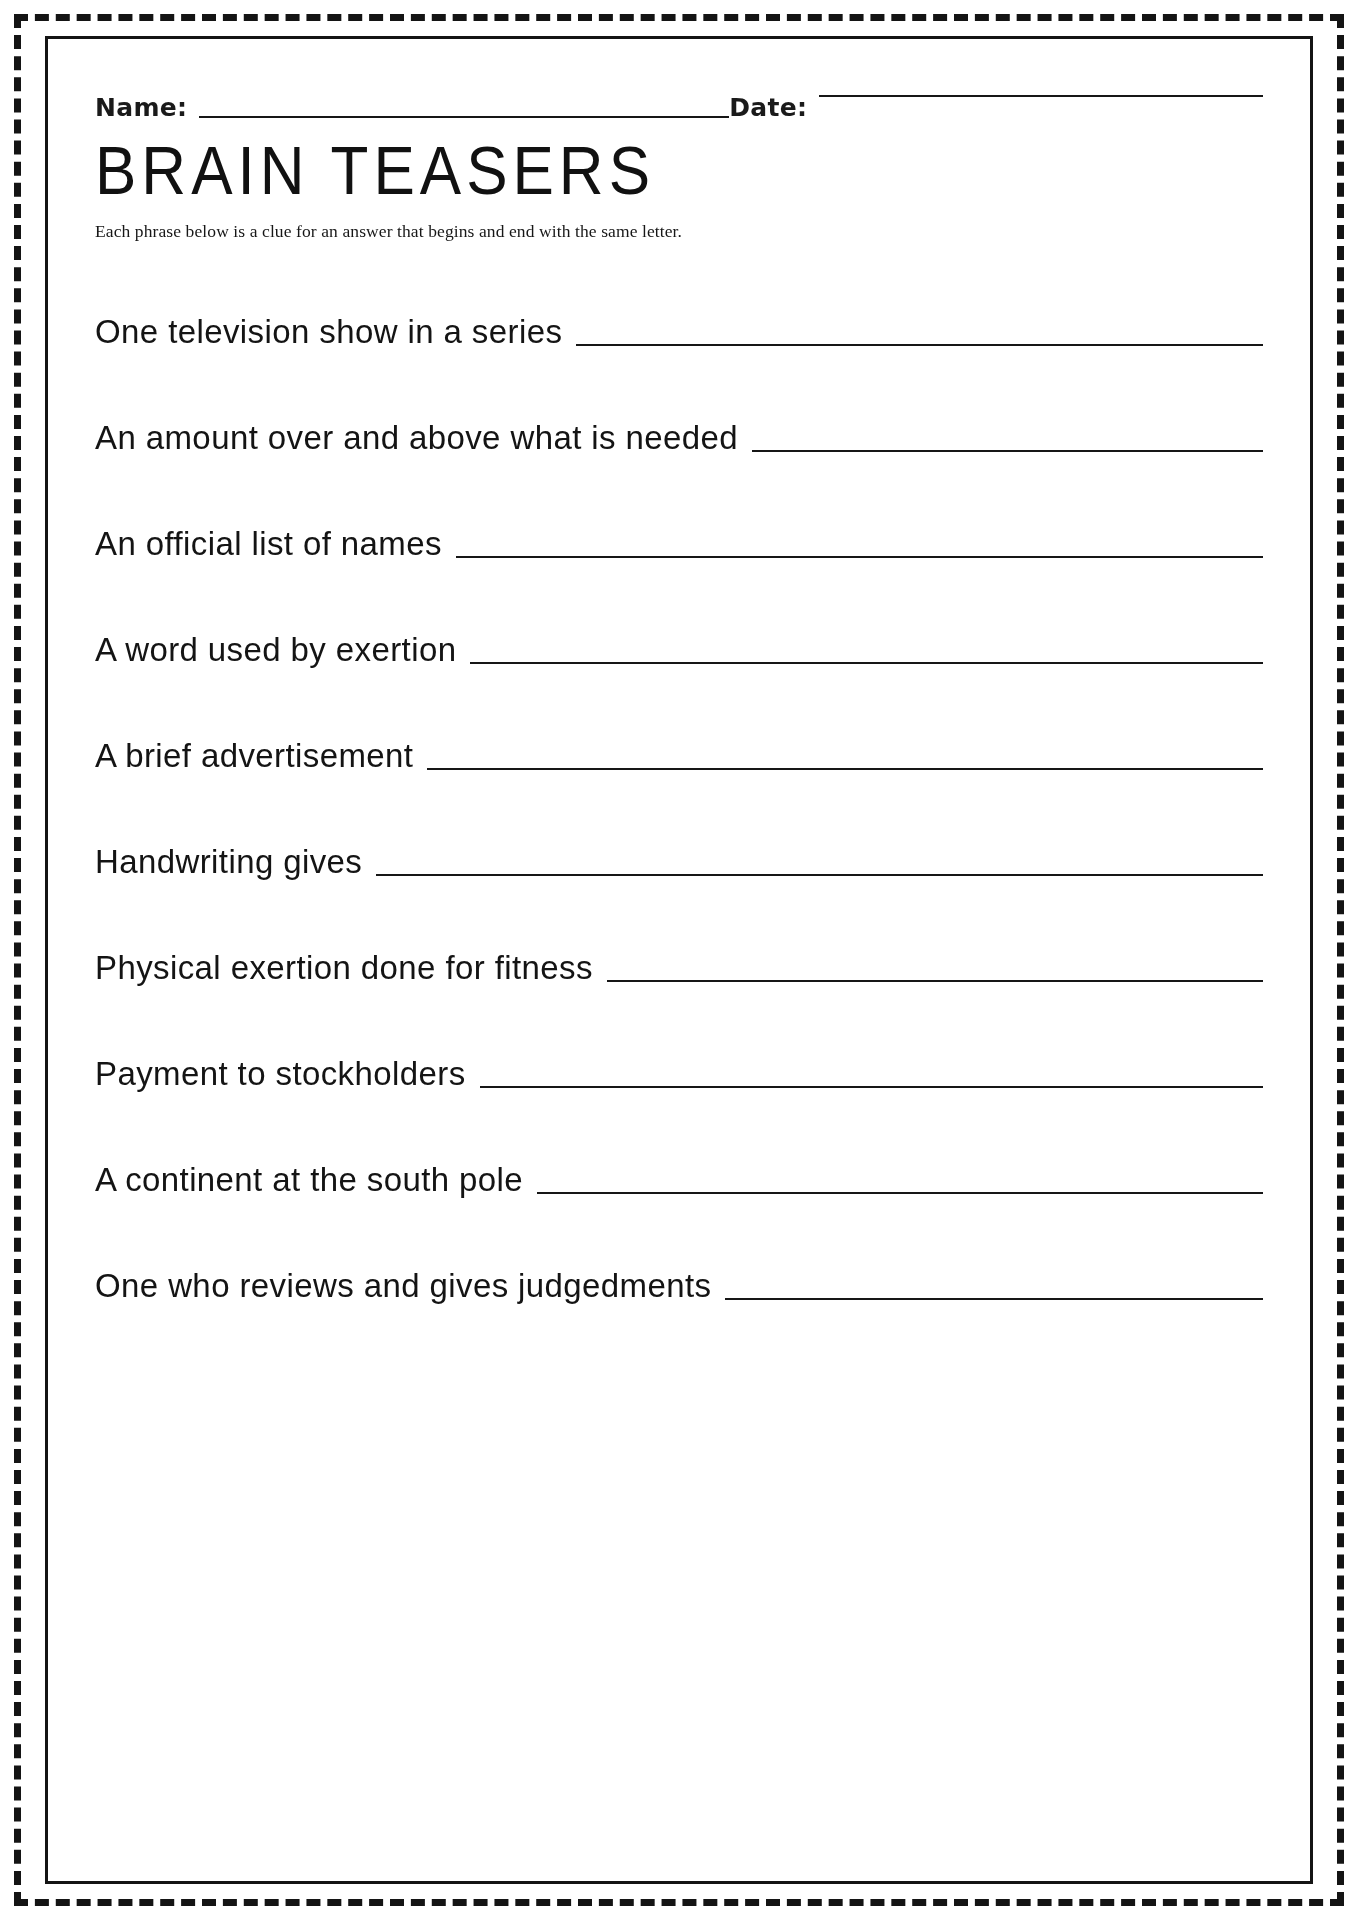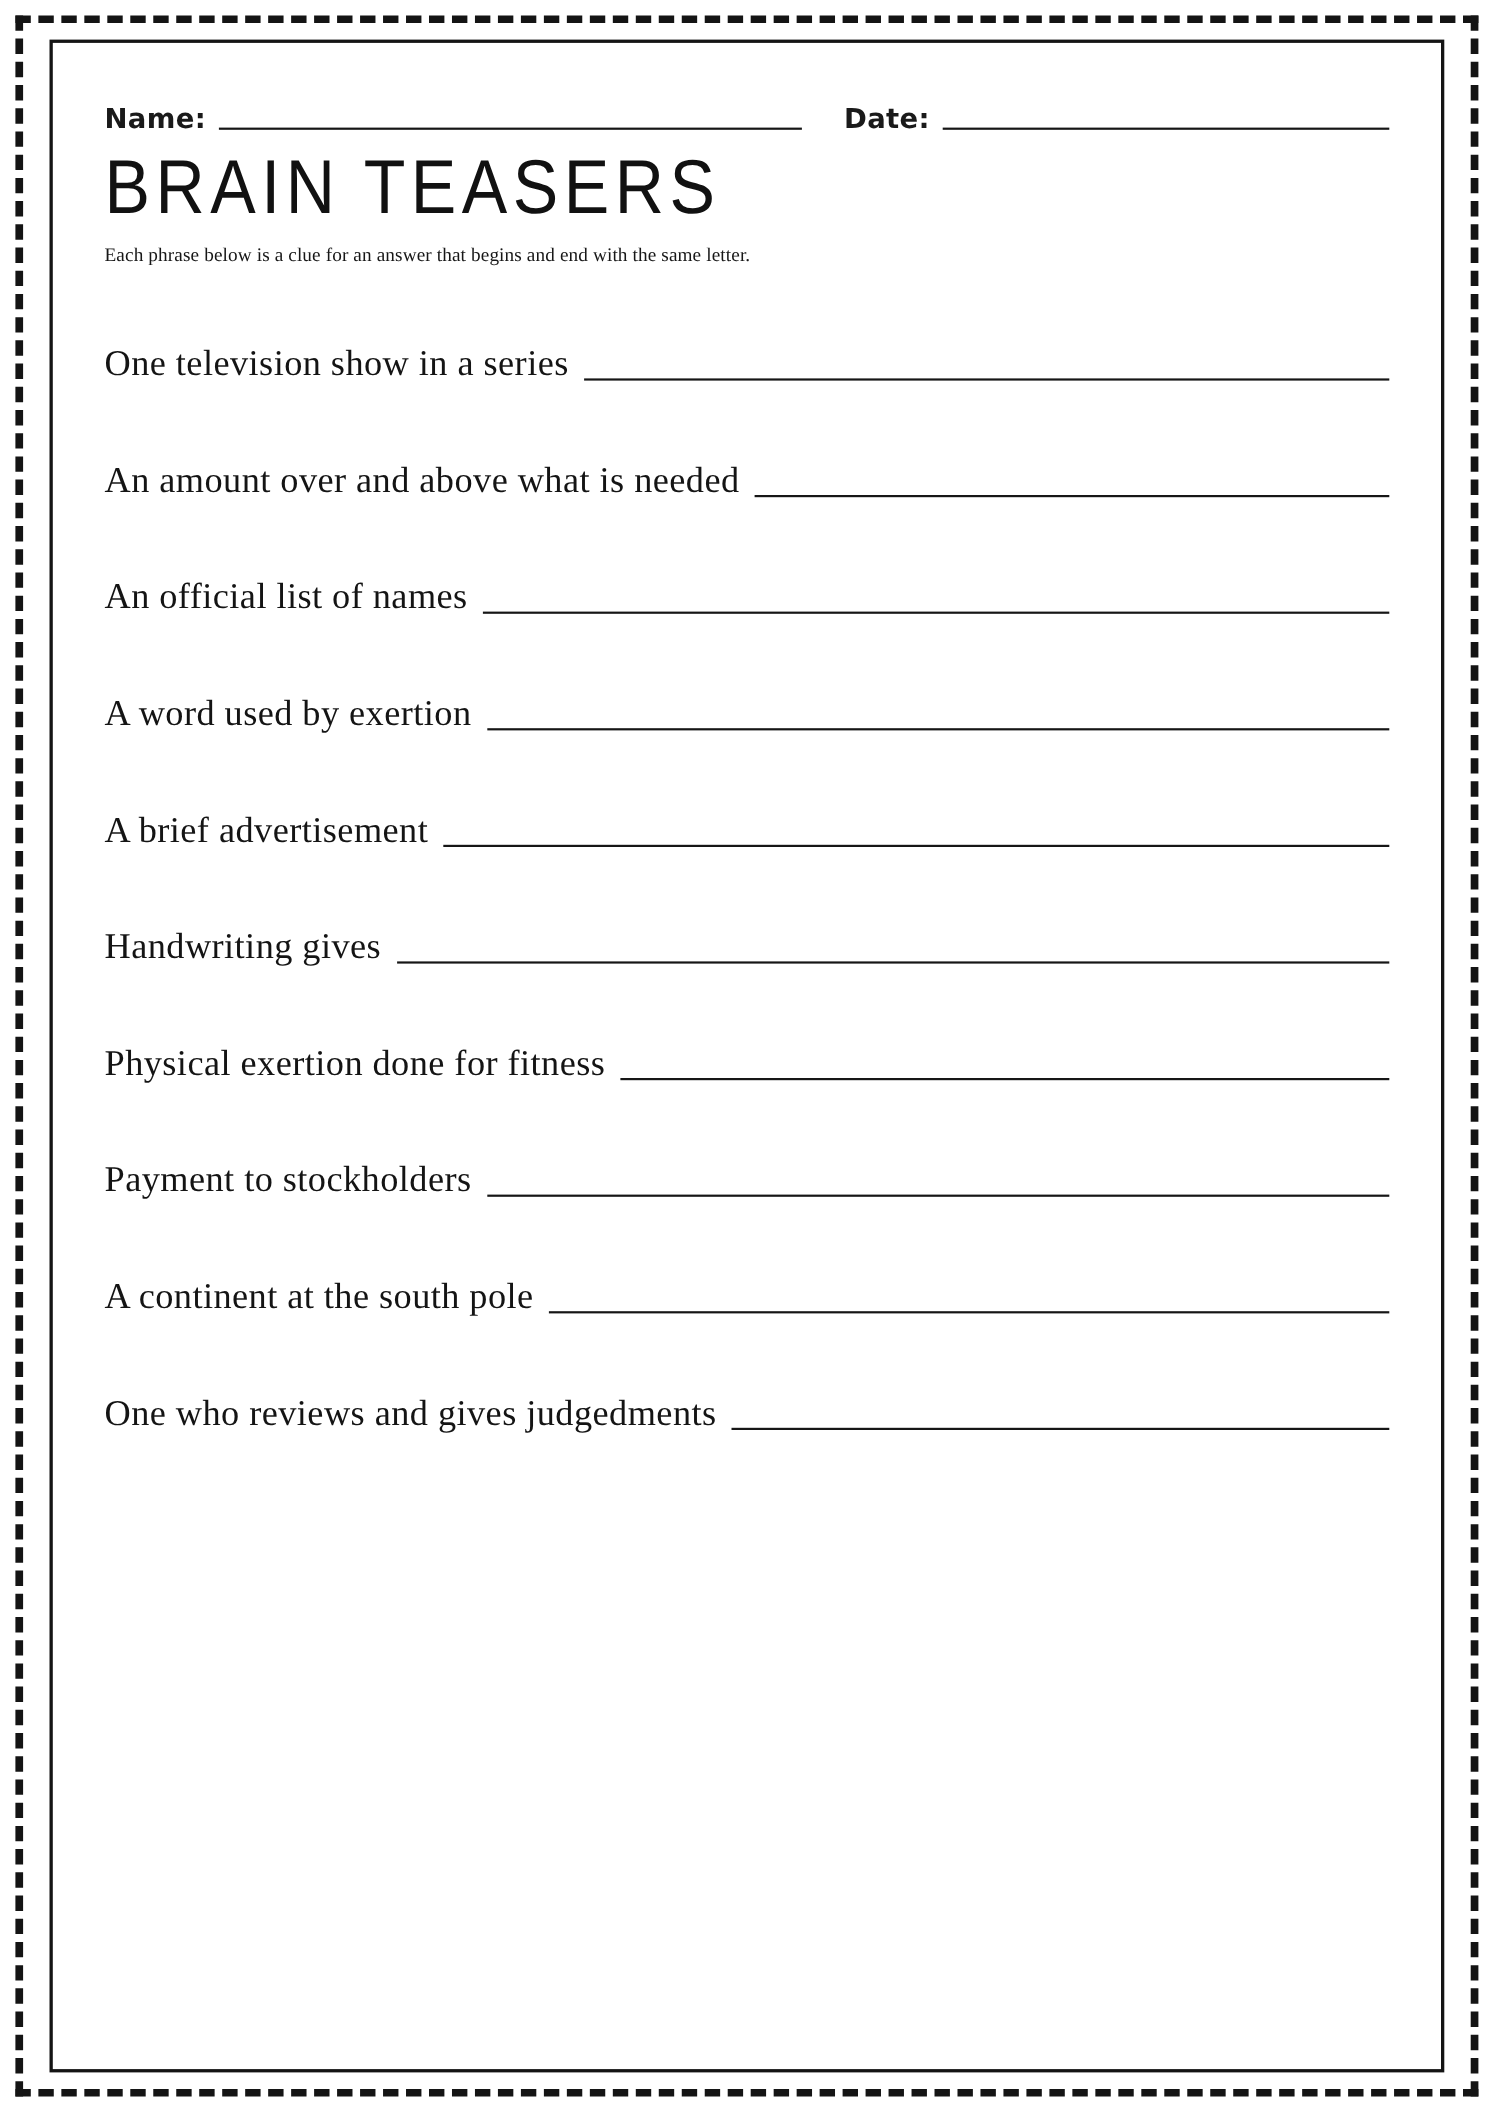--- a/index.html
+++ b/index.html
@@ -72,22 +72,20 @@
   }
   .rule {
     flex: 1 1 auto;
     border-bottom: 2.4px solid #161616;
     height: 0;
     margin: 0 0 6px 12px;
   }
   .rule.name-rule { flex: 0 0 530px; }
   .date-wrap {
     display: flex;
-    align-items: flex-end;
-    margin-left: 38px;
     flex: 1 1 auto;
   }
   .rule.date-rule { flex: 1 1 auto; }
 
   
   .title {
     margin-top: 10px;
     font-family: "Liberation Sans", sans-serif;
     font-size: 62px;
     font-weight: 300;
@@ -113,21 +111,21 @@
     margin-top: 40px;
   }
   .q-row {
     display: flex;
     align-items: flex-end;
     width: 100%;
     height: 72px;
     margin-bottom: 34px;
   }
   .q-text {
-    font-family: Liberation Serif, serif;
+    font-family: Liberation Sans, sans-serif;
     font-size: 33px;
     font-weight: 400;
     letter-spacing: 0.4px;
     white-space: nowrap;
     line-height: 1;
     padding-bottom: 6px;
     color: #141414;
   }
   .q-rule {
     flex: 1 1 auto;

